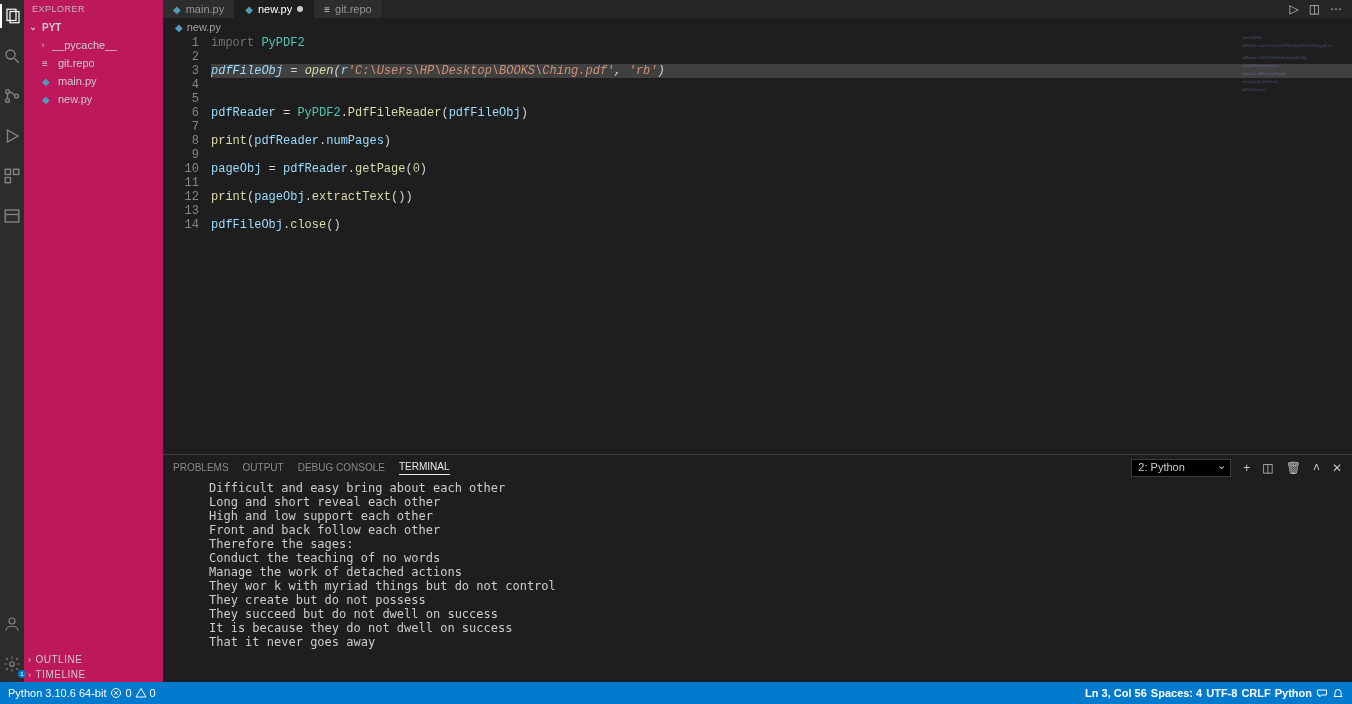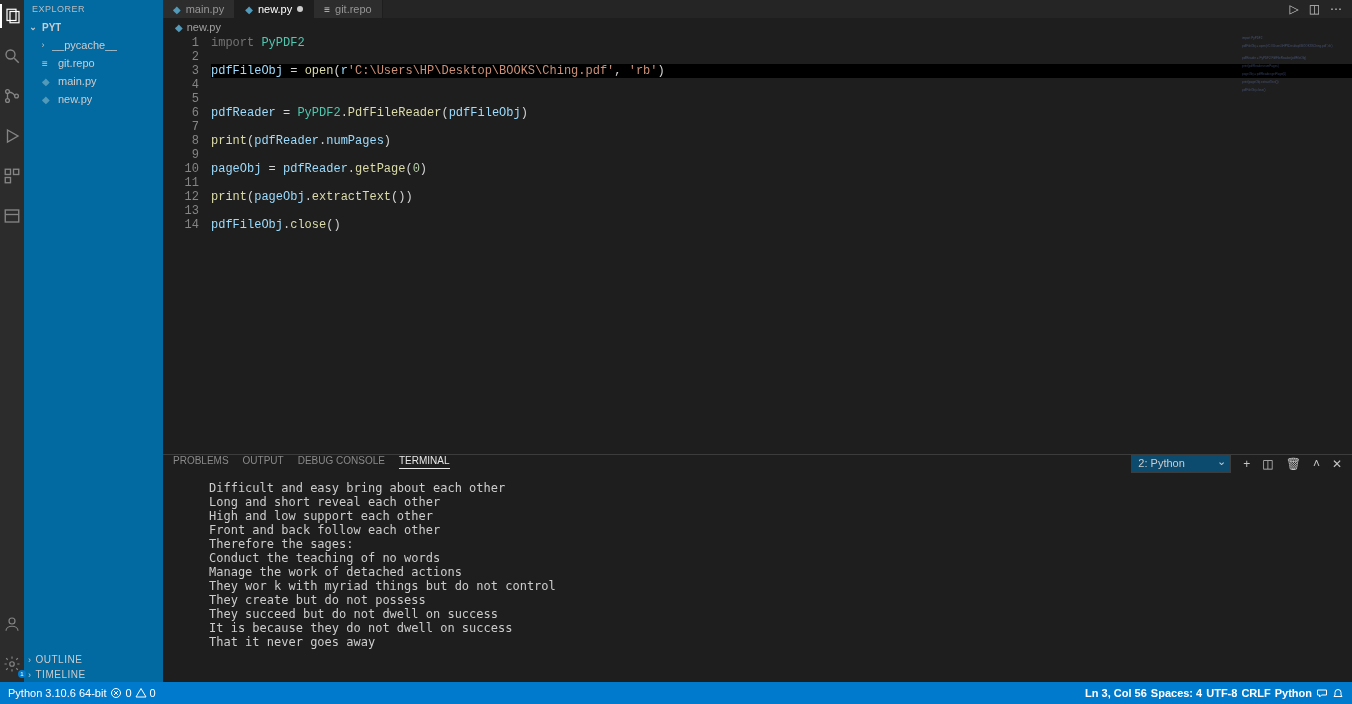--- a/index.html
+++ b/index.html
@@ -23,21 +23,21 @@
   align-items: center;
   padding-top: 4px;
   justify-content: space-between;
 }
 .activity-top, .activity-bottom { display: flex; flex-direction: column; align-items: center; gap: 16px; }
 .activity-icon { width: 24px; height: 24px; display: flex; align-items: center; justify-content: center; color: #858585; cursor: pointer; }
 .activity-icon.active { color: #ffffff; border-left: 2px solid #fff; }
 .activity-icon svg { width: 18px; height: 18px; }
 .sidebar {
   width: 139px;
-  background: #0369a1;
+  background: #be185d;
   color: #cccccc;
   font-size: 11px;
   overflow: hidden;
   display: flex;
   flex-direction: column;
 }
 .sidebar-header { padding: 4px 8px; font-size: 9px; letter-spacing: 0.5px; color: #bbbbbb; text-transform: uppercase; }
 .tree-root { flex: 1; }
 .tree-item { display: flex; align-items: center; height: 18px; padding-left: 4px; cursor: pointer; gap: 4px; }
 .tree-item.folder { font-weight: 600; font-size: 10px; }
@@ -60,34 +60,34 @@
 .tab-actions-right span { cursor: pointer; font-size: 12px; }
 .breadcrumb { height: 18px; display: flex; align-items: center; gap: 4px; padding-left: 12px; font-size: 11px; color: #a0a0a0; background: #1e1e1e; }
 .breadcrumb .bc-icon { font-size: 10px; color: #519aba; }
 .minimap { position: absolute; top: 36px; right: 10px; width: 100px; height: 80px; opacity: 0.35; font-size: 3px; line-height: 4px; color: #88aaff; overflow: hidden; pointer-events: none; }
 .minimap .ml { white-space: pre; }
 .code-area { flex: 1; display: flex; overflow: hidden; font-family: Consolas, "Courier New", monospace; font-size: 12px; line-height: 14px; }
 .gutter { width: 48px; text-align: right; color: #858585; padding-right: 12px; user-select: none; }
 .gutter .ln { height: 14px; }
 .code-lines { flex: 1; color: #d4d4d4; }
 .code-lines .cl { height: 14px; white-space: pre; }
-.cl.hl { background: #000000; }
+.cl.hl { background: #404040; font-style: italic; }
 .tok-kw { color: #737373; }
 .tok-mod { color: #4ec9b0; }
 .tok-id { color: #9cdcfe; }
 .tok-fn { color: #dcdcaa; }
 .tok-str { color: #ce9178; }
 .tok-num { color: #b5cea8; }
 .tok-p { color: #d4d4d4; }
 .panel { height: 228px; background: #1e1e1e; border-top: 1px solid #3c3c3c; display: flex; flex-direction: column; font-family: Consolas, monospace; font-size: 12px; }
-.panel-tabs { height: 26px; display: flex; align-items: flex-start; padding: 0 10px; gap: 14px; font-family: -apple-system, "Segoe UI", sans-serif; font-size: 10px; color: #8a8a8a; }
+.panel-tabs { height: 26px; display: flex; align-items: center; padding: 0 10px; gap: 14px; font-family: -apple-system, "Segoe UI", sans-serif; font-size: 10px; color: #8a8a8a; }
 .panel-tab { cursor: pointer; text-transform: uppercase; padding-bottom: 2px; }
 .panel-tab.active { color: #e7e7e7; border-bottom: 1px solid #e7e7e7; }
 .panel-right { margin-left: auto; display: flex; align-items: center; gap: 12px; }
-.panel-select { background: #0c4a6e; border: 1px solid #3c3c3c; color: #cccccc; font-size: 11px; padding: 1px 18px 1px 6px; height: 18px; position: relative; min-width: 100px; cursor: pointer; }
+.panel-select { background: #000000; border: 1px solid #3c3c3c; color: #cccccc; font-size: 11px; padding: 1px 18px 1px 6px; height: 18px; position: relative; min-width: 100px; cursor: pointer; }
 .panel-select::after { content: "⌄"; position: absolute; right: 4px; top: -1px; color: #cccccc; }
 .panel-ico { cursor: pointer; color: #c5c5c5; font-size: 12px; }
 .terminal-body { flex: 1; padding: 0 10px; color: #cccccc; overflow: hidden; }
 .terminal-body .tl { white-space: pre; height: 14px; padding-left: 36px; }
 .status-bar { height: 22px; background: #007acc; display: flex; align-items: center; color: #ffffff; font-size: 11px; padding: 0 8px; gap: 12px; }
 .status-left, .status-right { display: flex; align-items: center; gap: 4px; }
 .status-right { margin-left: auto; font-weight: bold; }
 .status-item { display: flex; align-items: center; gap: 3px; cursor: pointer; }
 .status-item svg { width: 12px; height: 12px; }
 </style>

